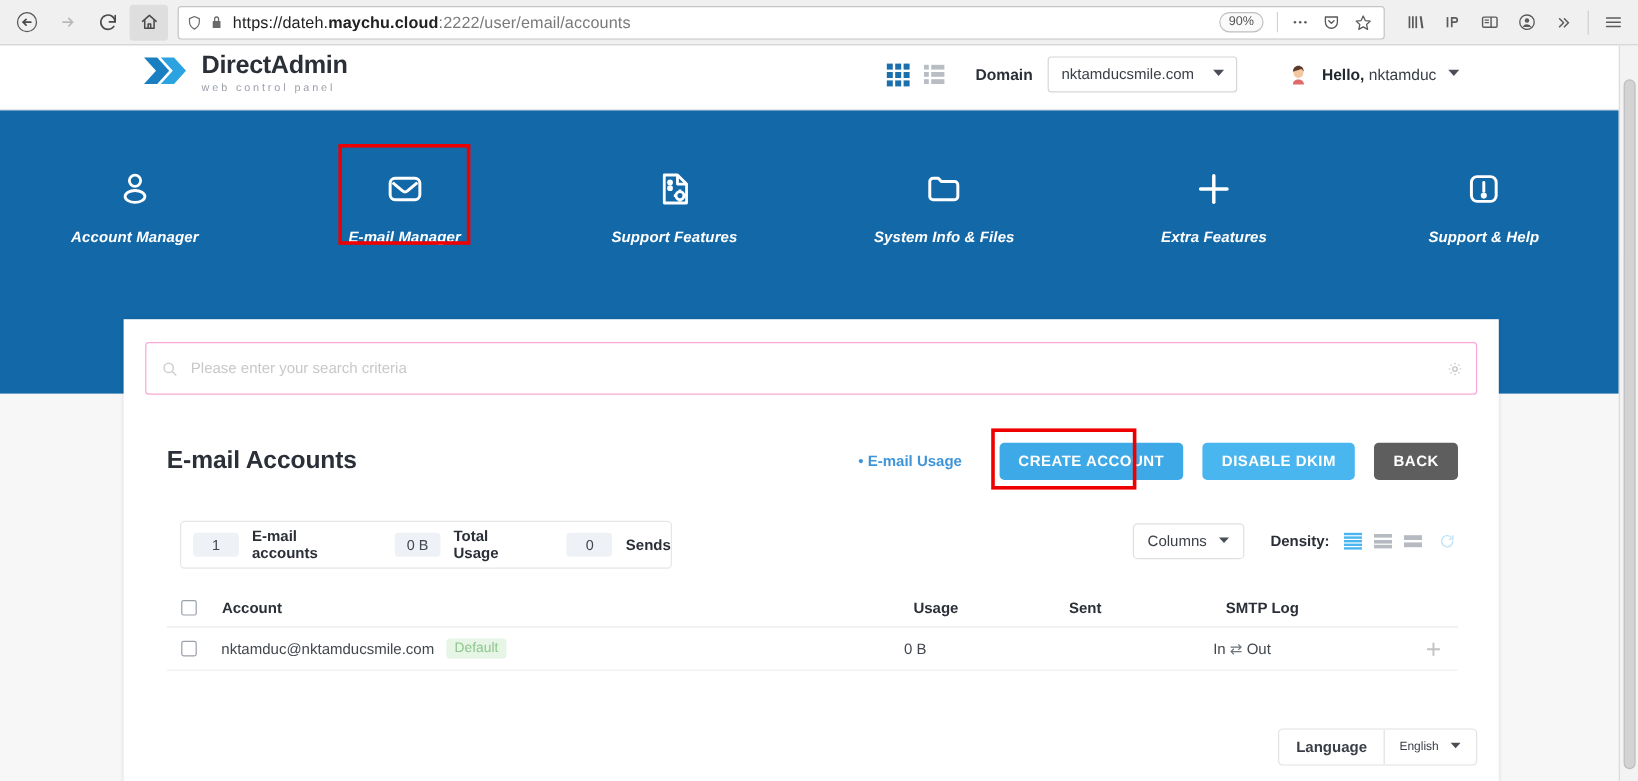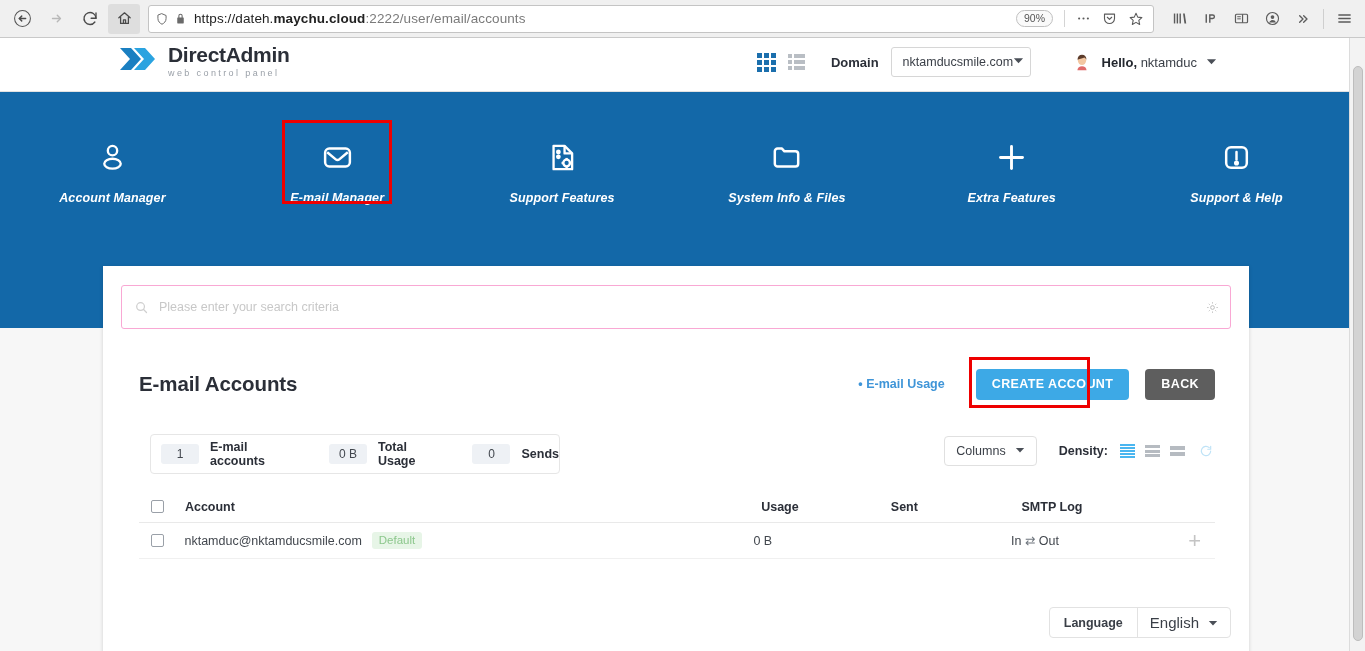--- a/index.html
+++ b/index.html
@@ -126,21 +126,21 @@
   .list-ico { display: flex; flex-direction: column; gap: 2px; }
   .list-ico .lrow { display: flex; gap: 2px; align-items: center; }
   .list-ico .lrow b { width: 4px; height: 4px; background: #b9bec4; display: block; }
   .list-ico .lrow span { width: 11px; height: 4px; background: #b9bec4; display: block; }
 
   #domain-label {
     font-size: 13px; font-weight: bold; color: #2b2f38;
     margin-right: 12px;
   }
   #domain-select {
-    width: 140px; height: 30px;
+    width: 158px; height: 30px;
     border: 1px solid #d6d6d6; border-radius: 3px;
     background: #fff;
     display: flex; align-items: center; justify-content: space-between;
     padding: 0 9px 0 11px;
     font-size: 12.5px; color: #3a3f47;
   }
   #user-area {
     display: flex; align-items: center; gap: 9px;
     margin-left: 40px;
   }
@@ -330,21 +330,21 @@
     background: #fff;
   }
   #language-label {
     display: flex; align-items: center; padding: 0 14px;
     font-size: 12.5px; font-weight: bold; color: #3a3f47;
     border-right: 1px solid #e2e2e2;
   }
   #language-value {
     display: flex; align-items: center; gap: 9px;
     padding: 0 12px;
-    font-size: 15px; color: #3a3f47;
+    font-size: 10px; color: #3a3f47;
   }
 
   
   #breadcrumb {
     position: absolute; left: 121px; top: 611px;
     font-size: 12px; color: #76bbe8;
   }
   #breadcrumb .crumb-sep { color: #76bbe8; margin: 0 3px; }
 </style>
 </head>
@@ -626,20 +626,21 @@
     </div>
 
     <div id="title-row">
       <span id="page-title">E-mail Accounts</span>
       <span id="title-actions">
         <span id="email-usage-link"><span class="bullet">•</span> <span>E-mail Usage</span></span>
         <span id="create-account-btn-wrap">
           <span class="btn btn-blue pressed">CREATE ACCOUNT</span>
           <span id="create-account-highlight"></span>
         </span>
+        <span class="btn btn-blue">DISABLE DKIM</span>
         <span class="btn btn-gray">BACK</span>
       </span>
     </div>
 
     <div id="stats-bar">
       <span class="stat-group">
         <span class="stat-pill">1</span>
         <span class="stat-name">E-mail accounts</span>
       </span>
       <span class="stat-gap"></span>

